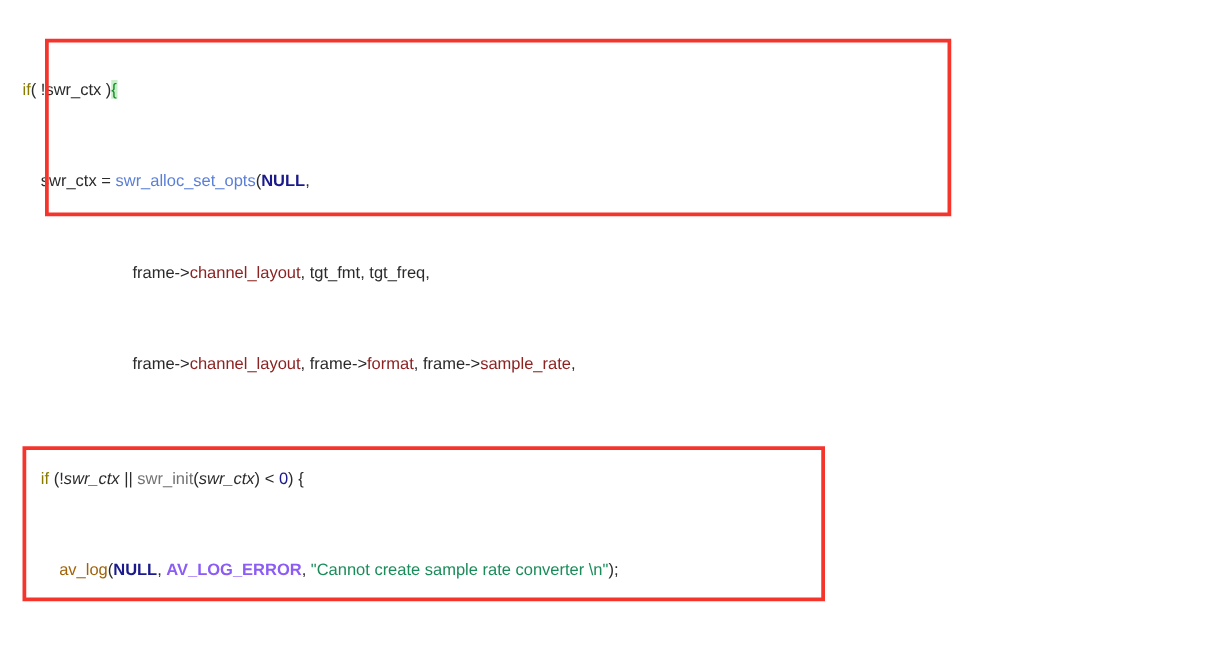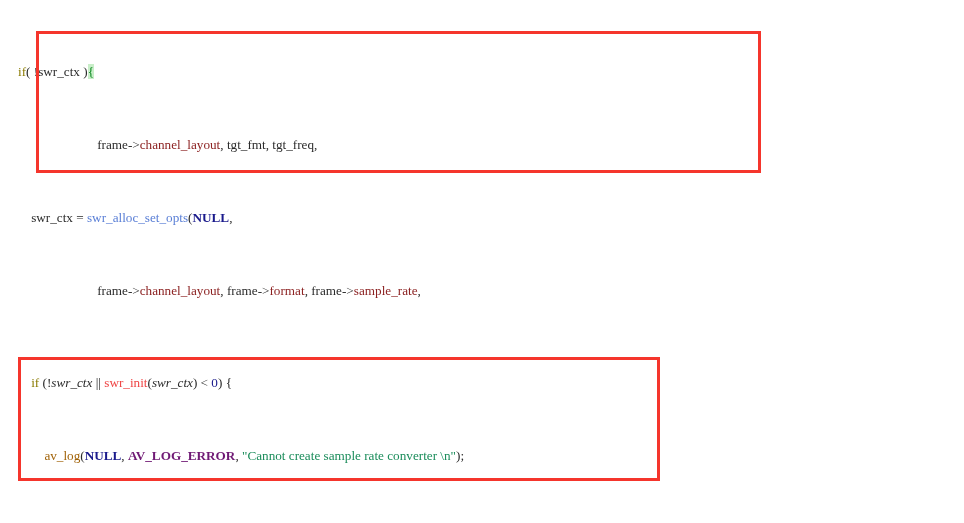--- a/index.html
+++ b/index.html
@@ -6,21 +6,21 @@
     margin: 0;
     padding: 0;
     background: #ffffff;
   }
   #page {
     position: relative;
     width: 908px;
     height: 523px;
     background: #ffffff;
     overflow: hidden;
-    font-family: Liberation Serif, serif;
+    font-family: Liberation Sans, sans-serif;
   }
   #code {
     position: absolute;
     left: 0;
     top: 0;
     width: 964px;
     padding: 8px 0 0 0;
     box-sizing: border-box;
     font-size: 13.2px;
     line-height: 18.3px;
@@ -52,30 +52,30 @@
 </style>
 </head>
 <body>
 
 <div id="page" style="background: rgb(255, 255, 255);">
 
   <div id="code" style="color: rgb(43, 43, 43);">
 
     <div class="ln"><span class="kw" style="color: rgb(138, 122, 0);">if</span><span class="var" style="color: rgb(43, 43, 43);">( !</span><span class="var" style="color: rgb(43, 43, 43);">swr_ctx</span><span class="var" style="color: rgb(43, 43, 43);"> )</span><span class="brk" style="background: rgb(200, 238, 200); color: rgb(15, 138, 35);">{</span></div>
 
+    <div class="ln">    <span class="var" style="color: rgb(43, 43, 43);">swr_ctx</span> = <span class="fn" style="color: rgb(90, 127, 214);">swr_alloc_set_opts</span>(<span class="nul" style="color: rgb(26, 26, 140);">NULL</span>,</div>
+
     <div class="ln">                        <span class="var" style="color: rgb(43, 43, 43);">frame</span>-&gt;<span class="mem" style="color: rgb(140, 34, 34);">channel_layout</span>, <span class="var" style="color: rgb(43, 43, 43);">tgt_fmt</span>, <span class="var" style="color: rgb(43, 43, 43);">tgt_freq</span>,</div>
-
-    <div class="ln">    <span class="var" style="color: rgb(43, 43, 43);">swr_ctx</span> = <span class="fn" style="color: rgb(90, 127, 214);">swr_alloc_set_opts</span>(<span class="nul" style="color: rgb(26, 26, 140);">NULL</span>,</div>
 
     <div class="ln">                        <span class="var" style="color: rgb(43, 43, 43);">frame</span>-&gt;<span class="mem" style="color: rgb(140, 34, 34);">channel_layout</span>, <span class="var" style="color: rgb(43, 43, 43);">frame</span>-&gt;<span class="mem" style="color: rgb(140, 34, 34);">format</span>, <span class="var" style="color: rgb(43, 43, 43);">frame</span>-&gt;<span class="mem" style="color: rgb(140, 34, 34);">sample_rate</span>,</div>
 
 
-    <div class="ln">    <span class="kw" style="color: rgb(138, 122, 0);">if</span> (!<span class="it">swr_ctx</span> || <span class="fn" style="color: #ef4444;">swr_init</span>(<span class="it">swr_ctx</span>) &lt; <span class="num" style="color: rgb(26, 26, 140);">0</span>) {</div>
+    <div class="ln">    <span class="kw" style="color: rgb(138, 122, 0);">if</span> (!<span class="it">swr_ctx</span> || <span class="fn" style="color: #737373;">swr_init</span>(<span class="it">swr_ctx</span>) &lt; <span class="num" style="color: rgb(26, 26, 140);">0</span>) {</div>
 
-    <div class="ln">        <span class="fn" style="color: #a16207;">av_log</span>(<span class="nul" style="color: rgb(26, 26, 140);">NULL</span>, <span class="nul" style="color: #701a75;">AV_LOG_ERROR</span>, <span class="str" style="color: rgb(26, 140, 90);">"Cannot create sample rate converter \n"</span>);</div>
+    <div class="ln">        <span class="fn" style="color: #a16207;">av_log</span>(<span class="nul" style="color: rgb(26, 26, 140);">NULL</span>, <span class="nul" style="color: #8b5cf6;">AV_LOG_ERROR</span>, <span class="str" style="color: rgb(26, 140, 90);">"Cannot create sample rate converter \n"</span>);</div>
 
     
 
     
 
     
 
     
 
     

